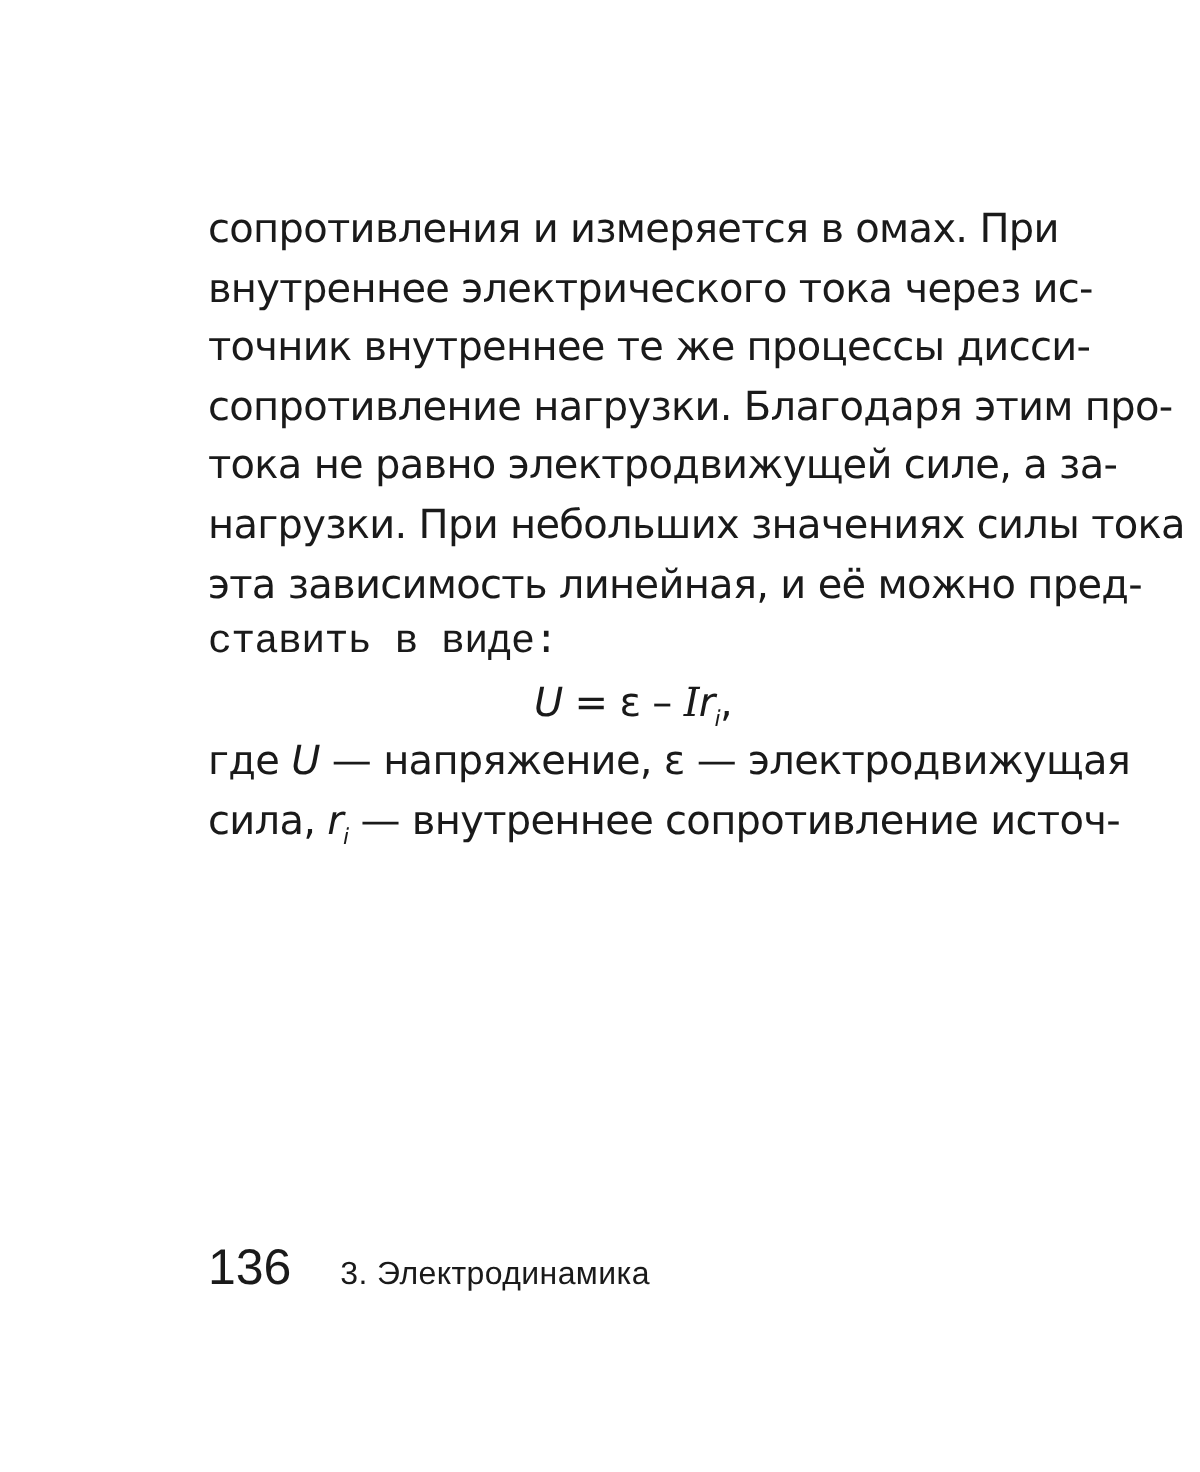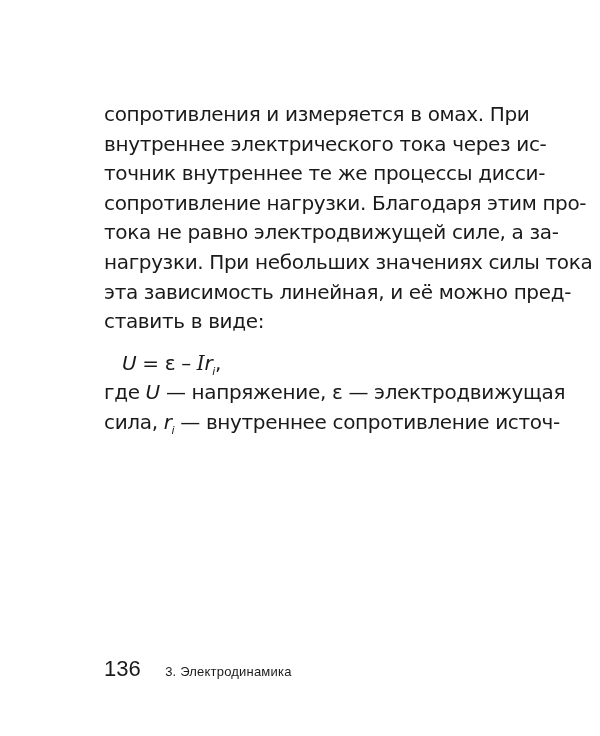--- a/index.html
+++ b/index.html
@@ -28,27 +28,28 @@
     .line {
       display: block;
       white-space: nowrap;
       text-align: justify;
       text-align-last: justify;
       height: 29.6px;
       overflow: visible;
     }
     .line.last {
       text-align-last: left;
+      font-family: Liberation Mono, monospace;
     }
     .formula {
       display: block;
+      text-align: center;
       height: 29.6px;
       white-space: nowrap;
       padding-left: 18px;
-      margin-top: 12px;
     }
     .it {
       font-style: italic;
     }
     .serif-it {
       font-family: "DejaVu Serif", serif;
       font-style: italic;
     }
     .sub {
       font-size: 11px;
@@ -56,28 +57,27 @@
       font-style: italic;
     }
     .footer {
       position: absolute;
       left: 104px;
       top: 620px;
       font-family: "Liberation Sans", sans-serif;
       white-space: nowrap;
     }
     .page-number {
-      font-size: 22px;
+      font-size: 25px;
       display: inline-block;
       margin-right: 20px;
       vertical-align: baseline;
-      margin-top: 36px;
     }
     .chapter {
-      font-size: 13px;
+      font-size: 16px;
       display: inline-block;
       vertical-align: baseline;
       letter-spacing: 0.2px;
       text-align: center;
     }
   </style>
 </head>
 <body>
 
 <div class="page-text">

